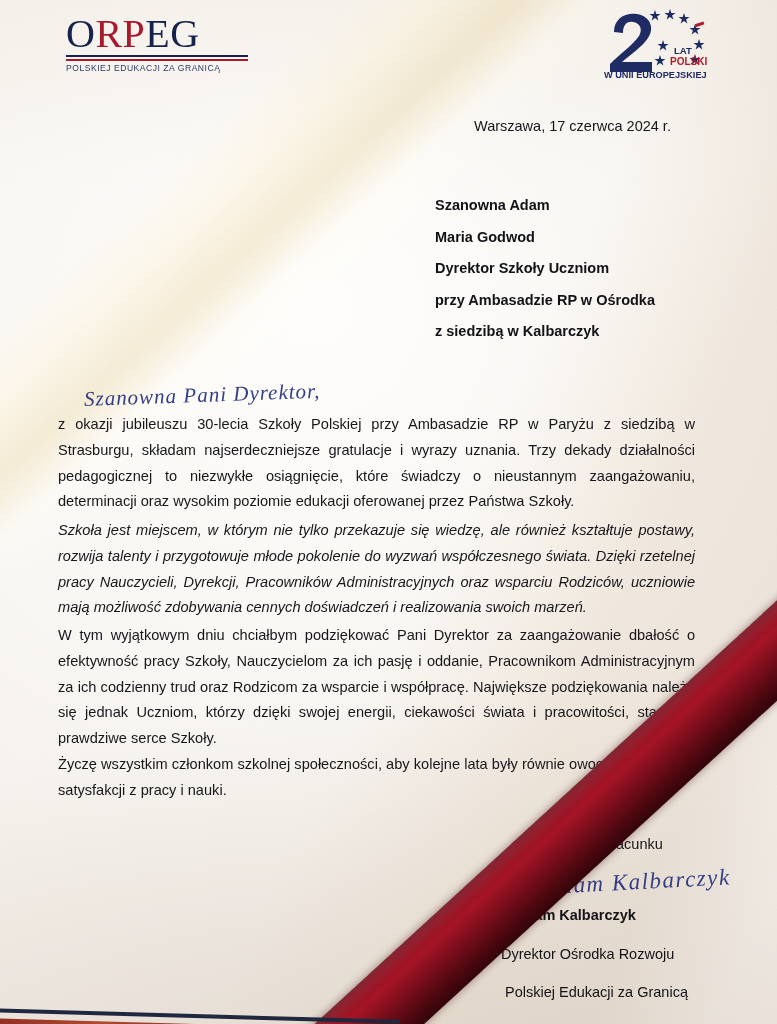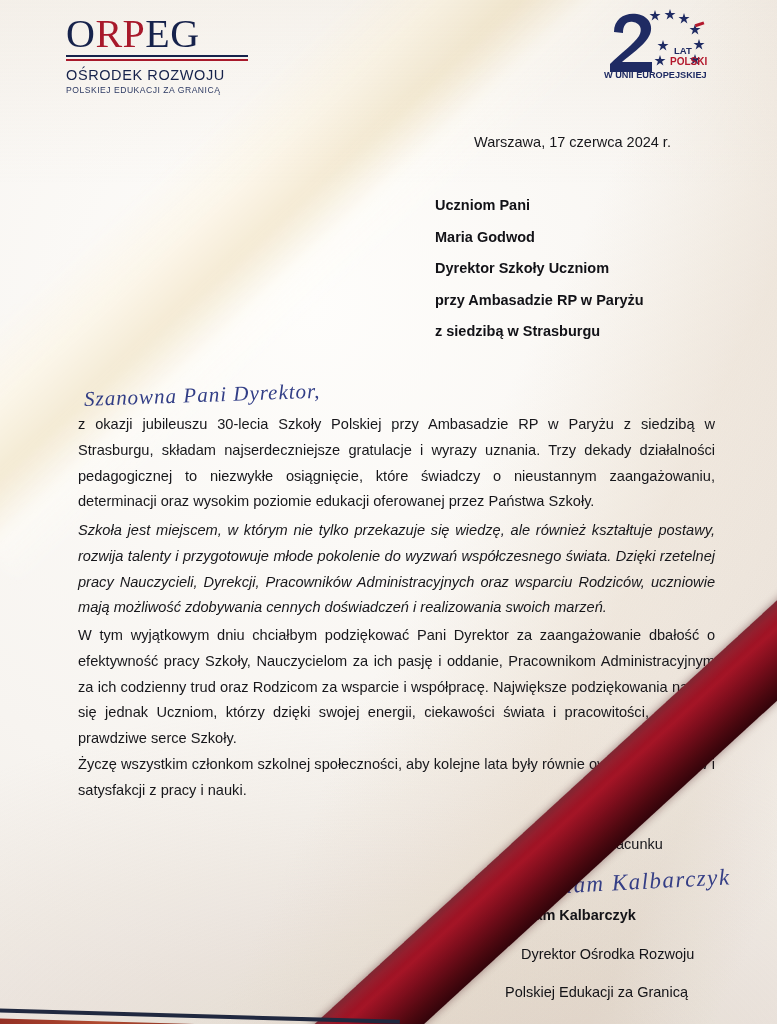--- a/index.html
+++ b/index.html
@@ -118,21 +118,21 @@
   
   .doc-text {
     position: absolute;
     inset: 0;
     z-index: 7;
     color: #16161a;
   }
   .date-line {
     position: absolute;
     left: 474px;
-    top: 134px;
+    top: 118px;
     font-size: 14.5px;
     color: #17171b;
     white-space: nowrap;
   }
   .addressee {
     position: absolute;
     left: 435px;
     top: 198px;
     font-size: 14.5px;
     font-weight: bold;
@@ -150,21 +150,21 @@
     font-size: 21px;
     color: #23307e;
     letter-spacing: 1px;
     transform: rotate(-2deg);
     transform-origin: left center;
     opacity: 0.93;
   }
 
   .para {
     position: absolute;
-    left: 78px;
+    left: 58px;
     width: 637px;
     font-size: 14.6px;
     line-height: 25.8px;
     text-align: justify;
     color: #17171b;
   }
   .para.p1 { top: 412px; }
   .para.p2 { top: 518px; font-style: italic; }
   .para.p3 { top: 623px; }
   .para.p4 { top: 752px; }
@@ -197,21 +197,21 @@
     font-size: 14.5px;
     color: #131317;
     line-height: 1;
   }
   .sig-block .name {
     font-weight: bold;
     white-space: nowrap;
   }
   .sig-block .role1 {
     margin-top: 24px;
-    margin-left: 24px;
+    margin-left: 4px;
     white-space: nowrap;
   }
   .sig-block .role2 {
     margin-top: 24px;
     margin-left: 8px;
     white-space: nowrap;
   }
 
   
   .ribbon {
@@ -271,21 +271,20 @@
 <body>
 
 <div class="page">
 
   <div class="logo-orpeg">
     <div class="orpeg-word"><span>O</span><span class="r">R</span><span class="p">P</span><span>EG</span></div>
     <div class="orpeg-rules">
       <div class="rule-dark"></div>
       <div class="rule-red"></div>
     </div>
-    <div class="orpeg-sub1">OŚRODEK ROZWOJU</div>
     <div class="orpeg-sub2">POLSKIEJ EDUKACJI ZA GRANICĄ</div>
   </div>
 
   <div class="logo-eu">
     <svg viewBox="0 0 120 80" width="120" height="80" aria-hidden="true">
       <g fill="#1f2b63">
 
         <g>
           <polygon points="55,2 56.3,6 60.5,6 57.1,8.5 58.4,12.5 55,10 51.6,12.5 52.9,8.5 49.5,6 53.7,6"></polygon>
           <polygon points="70,1 71.3,5 75.5,5 72.1,7.5 73.4,11.5 70,9 66.6,11.5 67.9,7.5 64.5,5 68.7,5"></polygon>
@@ -305,25 +304,25 @@
       <text x="70" y="57" font-family="Liberation Sans, sans-serif" font-size="10" font-weight="bold" fill="#b3182c">POLSKI</text>
       <text x="4" y="70" font-family="Liberation Sans, sans-serif" font-size="9.2" font-weight="bold" fill="#1f2b63">W UNII EUROPEJSKIEJ</text>
     </svg>
   </div>
 
   <div class="doc-text">
 
     <div class="date-line">Warszawa, 17 czerwca 2024 r.</div>
 
     <div class="addressee">
-      <div>Uczniom Pani</div>
+      <div>Szanowna Adam</div>
       <div>Maria Godwod</div>
       <div>Dyrektor Szkoły Uczniom</div>
-      <div>przy Ambasadzie RP w Paryżu</div>
-      <div>z siedzibą w Strasburgu</div>
+      <div>przy Ambasadzie RP w Ośrodka</div>
+      <div>z siedzibą w Kalbarczyk</div>
     </div>
 
     <div class="salutation">Szanowna Pani Dyrektor,</div>
 
     <div class="para p1">z okazji jubileuszu 30-lecia Szkoły Polskiej przy Ambasadzie RP w Paryżu z siedzibą w Strasburgu, składam najserdeczniejsze gratulacje i wyrazy uznania. Trzy dekady działalności pedagogicznej to niezwykłe osiągnięcie, które świadczy o nieustannym zaangażowaniu, determinacji oraz wysokim poziomie edukacji oferowanej przez Państwa Szkoły.</div>
     <div class="para p2">Szkoła jest miejscem, w którym nie tylko przekazuje się wiedzę, ale również kształtuje postawy, rozwija talenty i przygotowuje młode pokolenie do wyzwań współczesnego świata. Dzięki rzetelnej pracy Nauczycieli, Dyrekcji, Pracowników Administracyjnych oraz wsparciu Rodziców, uczniowie mają możliwość zdobywania cennych doświadczeń i realizowania swoich marzeń.</div>
     <div class="para p3">W tym wyjątkowym dniu chciałbym podziękować Pani Dyrektor za zaangażowanie dbałość o efektywność pracy Szkoły, Nauczycielom za ich pasję i oddanie, Pracownikom Administracyjnym za ich codzienny trud oraz Rodzicom za wsparcie i współpracę. Największe podziękowania należą się jednak Uczniom, którzy dzięki swojej energii, ciekawości świata i pracowitości, stanowią prawdziwe serce  Szkoły.</div>
     <div class="para p4">Życzę wszystkim członkom szkolnej społeczności, aby kolejne lata były równie owocne sukcesów i satysfakcji z pracy i nauki.</div>
 
     <div class="closing">z wyrazami szacunku</div>

